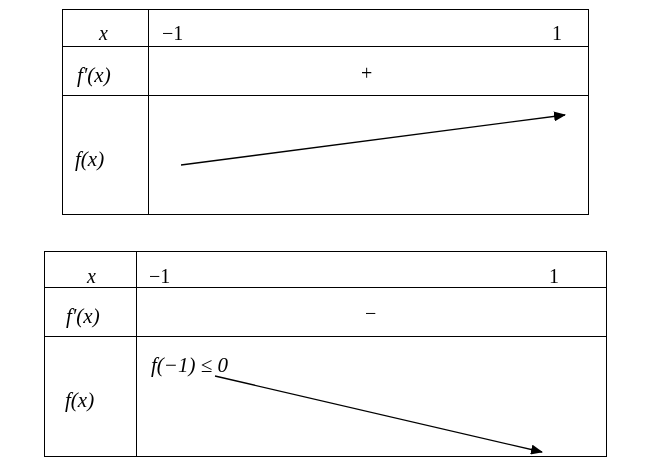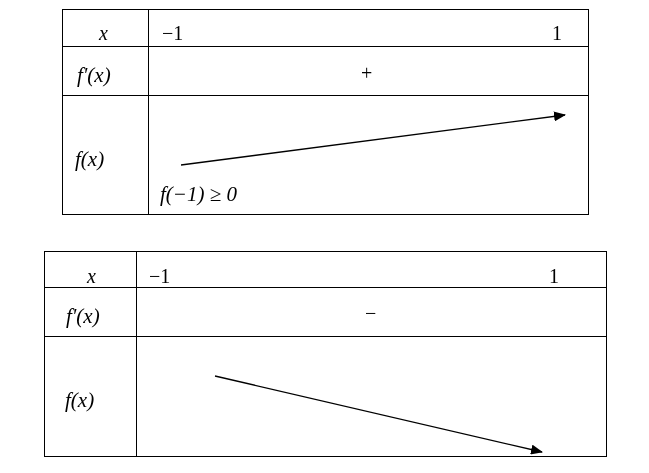--- a/index.html
+++ b/index.html
@@ -21,21 +21,20 @@
   <div class="hline" style="top:85px;"></div>
 
   <span class="txt it" style="left:36px; top:13px;">x</span>
   <span class="txt" style="left:99px; top:13px;">−1</span>
   <span class="txt" style="left:489px; top:13px;">1</span>
 
   <span class="txt it" style="left:14px; top:55px; font-size:21px;">f'(x)</span>
   <span class="txt" style="left:298px; top:53px;">+</span>
 
   <span class="txt it" style="left:12px; top:139px; font-size:21px;">f(x)</span>
-  <span class="txt it" style="left:97px; top:174px; font-size:21px;">f(−1) ≥ 0</span>
 
   <svg class="arrow" width="527" height="206">
     <defs>
       <marker id="ah1" markerWidth="12" markerHeight="10" refX="11" refY="5" orient="auto" markerUnits="userSpaceOnUse">
         <path d="M0,0 L12,5 L0,10 Z" fill="#000"></path>
       </marker>
     </defs>
     <line x1="118" y1="155" x2="502" y2="105" stroke="#000" stroke-width="1.3" marker-end="url(#ah1)"></line>
   </svg>
 </div>
@@ -46,20 +45,21 @@
   <div class="hline" style="top:84px;"></div>
 
   <span class="txt it" style="left:42px; top:14px;">x</span>
   <span class="txt" style="left:104px; top:14px;">−1</span>
   <span class="txt" style="left:504px; top:14px;">1</span>
 
   <span class="txt it" style="left:21px; top:54px; font-size:21px;">f'(x)</span>
   <span class="txt" style="left:320px; top:51px;">−</span>
 
   <span class="txt it" style="left:20px; top:138px; font-size:21px;">f(x)</span>
+  <span class="txt it" style="left:106px; top:103px; font-size:21px;">f(−1) ≤ 0</span>
 
   <svg class="arrow" width="563" height="206">
     <defs>
       <marker id="ah2" markerWidth="12" markerHeight="10" refX="11" refY="5" orient="auto" markerUnits="userSpaceOnUse">
         <path d="M0,0 L12,5 L0,10 Z" fill="#000"></path>
       </marker>
     </defs>
     <line x1="170" y1="124" x2="497" y2="200" stroke="#000" stroke-width="1.3" marker-end="url(#ah2)"></line>
   </svg>
 </div>

